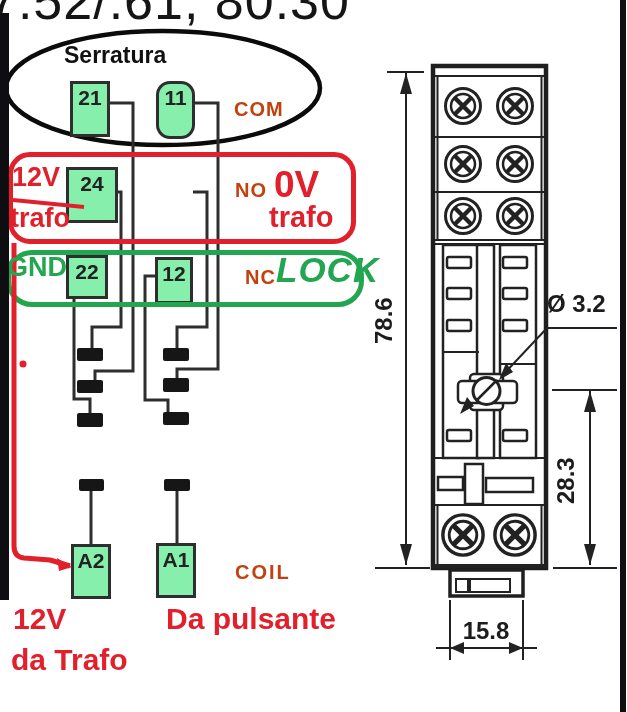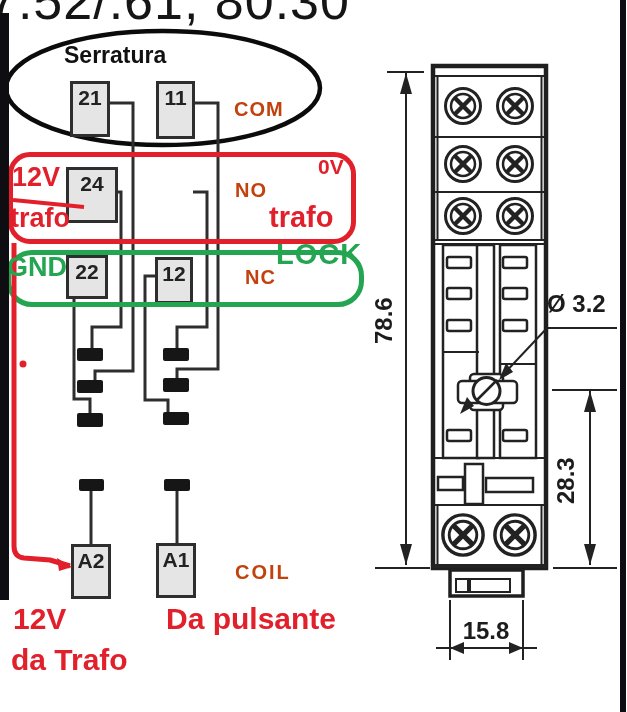--- a/index.html
+++ b/index.html
@@ -12,42 +12,42 @@
     left:-12px;top:-25px;font-size:52px;font-weight:400;color:#151515;
     letter-spacing:1px;white-space:nowrap;z-index:1;
   }
   .bar{background:#0d0d12;z-index:8;}
   #bar-left{left:0;top:13px;width:9px;height:587px;}
   #bar-right{left:620px;top:0;width:6px;height:712px;}
   #schematic-svg{left:0;top:0;z-index:2;}
   #red-overlay-svg{left:0;top:0;z-index:5;}
   #drawing-svg{left:370px;top:0;z-index:7;}
   .pinbox{
-    z-index:3;background:#e5e5e5;border:3px solid #2e2e2e;box-sizing:border-box;
+    z-index:3;background:#86efac;border:3px solid #2e2e2e;box-sizing:border-box;
     display:flex;justify-content:center;align-items:flex-start;
     font-size:21px;font-weight:700;color:#222;padding-top:2px;
   }
   .hl-rect{z-index:4;box-sizing:border-box;background:transparent;}
   #red-rect{left:8px;top:152px;width:348px;height:92px;border:5px solid #e1202b;border-radius:22px;}
   #green-rect{left:6px;top:250px;width:358px;height:57px;border:5px solid #23a551;border-radius:26px;}
   .txt{z-index:6;white-space:nowrap;line-height:1;}
   .blacklabel{font-weight:800;color:#c2410c;font-size:20px;letter-spacing:1px;}
   .redtxt{color:#e1202b;font-weight:700;}
   .greentxt{color:#23a551;font-weight:700;}
   #serratura{left:64px;top:44px;font-size:23px;font-weight:700;color:#111;}
   #lbl-com{left:234px;top:99px;}
   #lbl-no{left:235px;top:180px;}
   #lbl-nc{left:245px;top:267px;}
   #lbl-coil{left:235px;top:562px;letter-spacing:2px;}
   #t-12v{left:12px;top:164px;font-size:27px;}
   #t-trafo-l{left:10px;top:205px;font-size:27px;}
-  #t-0v{left:274px;top:156px;font-size:21px;margin-left:44px;}
+  #t-0v{left:274px;top:166px;font-size:37px;}
   #t-trafo-r{left:269px;top:203px;font-size:29px;}
   #t-gnd{left:7px;top:254px;font-size:27px;}
-  #t-lock{left:276px;top:240px;font-size:29px;letter-spacing:1px;}
+  #t-lock{left:276px;top:252px;font-size:35px;letter-spacing:1px;font-style:italic;}
   #t-b12v{left:13px;top:604px;font-size:30px;}
   #t-datrafo{left:11px;top:645px;font-size:30px;}
   #t-dapulsante{left:166px;top:604px;font-size:30px;}
   .dimtext{font-family:"Liberation Sans",sans-serif;font-weight:700;font-size:24px;fill:#1c1c1c;}
 </style>
 </head>
 <body>
 
 <div id="canvas">
 
@@ -73,21 +73,21 @@
       <rect x="163" y="378" width="26" height="14" rx="2"></rect>
       <rect x="163" y="412" width="26" height="13" rx="2"></rect>
       <rect x="79" y="479" width="25" height="12" rx="2"></rect>
       <rect x="164" y="479" width="26" height="12" rx="2"></rect>
     </g>
   </svg>
 
   <div class="abs pinbox" style="left:70px;top:81px;width:40px;height:56px;">
       <span>21</span>
     </div>
-  <div class="abs pinbox" style="left:156px;top:81px;width:39px;height:58px;">
+  <div class="abs pinbox" style="left:156px;top:81px;width:39px;height:58px;border-radius:14px;">
       <span>11</span>
     </div>
   <div class="abs pinbox" style="left:66px;top:167px;width:52px;height:56px;">
       <span>24</span>
     </div>
   <div class="abs pinbox" style="left:66px;top:255px;width:42px;height:44px;">
       <span>22</span>
     </div>
   <div class="abs pinbox" style="left:155px;top:257px;width:38px;height:47px;">
       <span>12</span>

